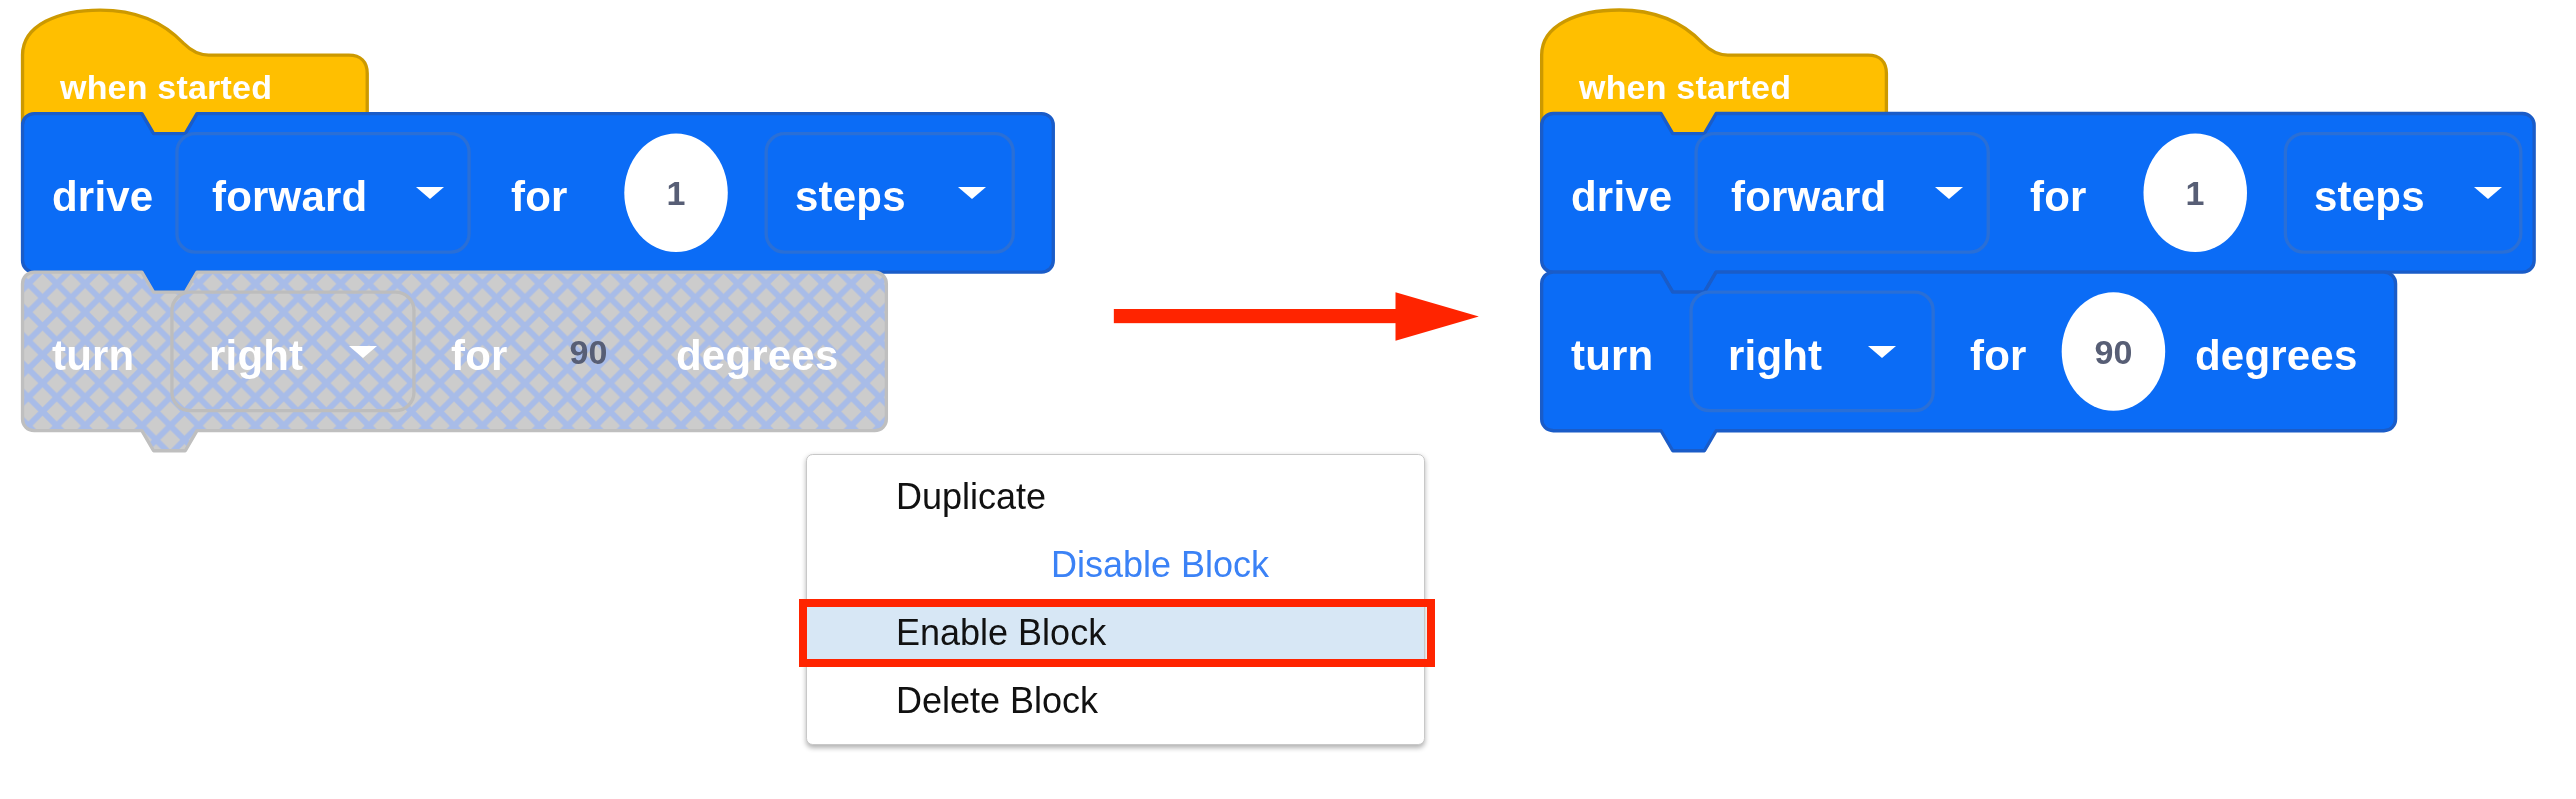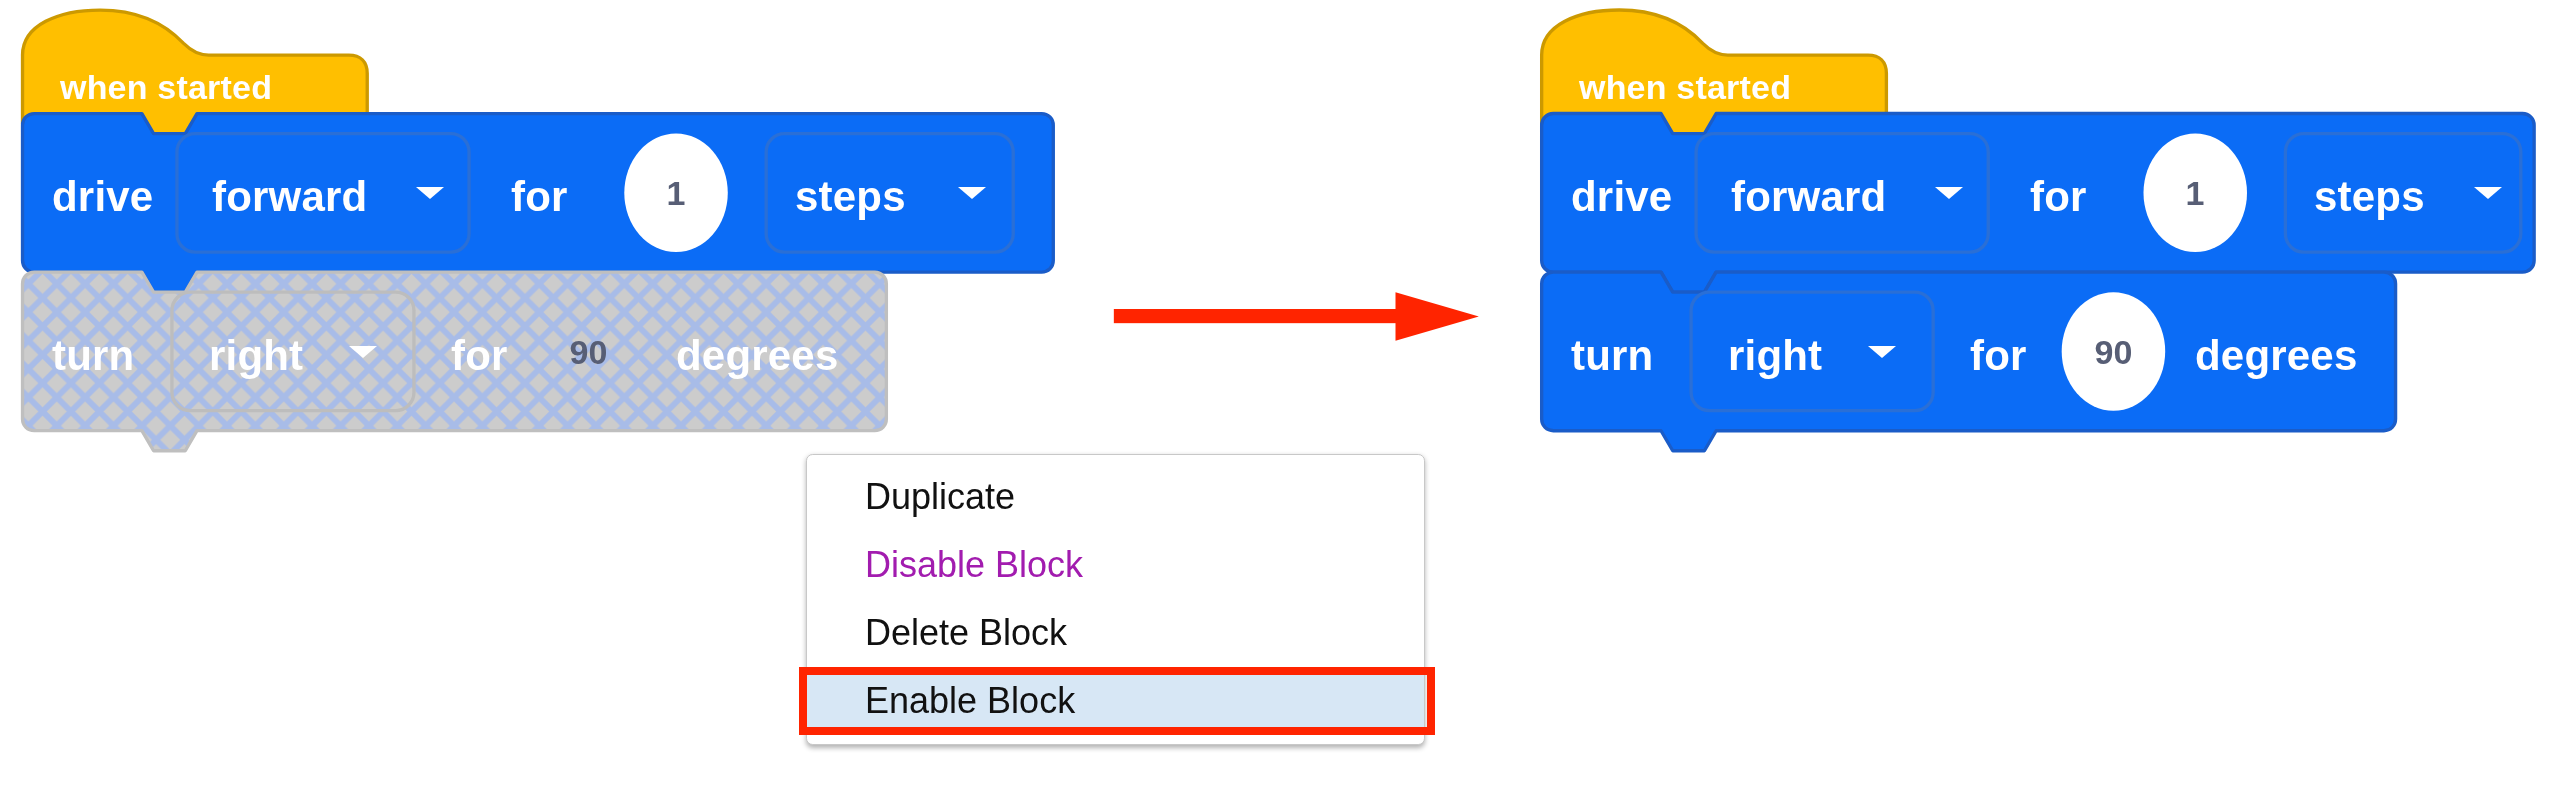--- a/index.html
+++ b/index.html
@@ -91,29 +91,30 @@
     border: 1.7px solid #c8c8c8;
     border-radius: 6.7px;
     box-shadow: 0 2.5px 5.8px rgba(0,0,0,0.30);
     padding: 8.3px 0 8.3px 0;
     box-sizing: border-box;
   }
   .menu-item {
     position: relative;
     height: 68px;
     line-height: 68px;
-    padding-left: 58px;
+    padding-left: 89px;
     font-family: "Liberation Sans", sans-serif;
     font-size: 36px;
     color: #111111;
     white-space: nowrap;
     box-sizing: border-box;
   }
   .menu-item.disabled {
-    color: #a21caf;
+    color: #3b82f6;
+    text-align: center;
   }
   .menu-item.highlighted {
     background: #d7e7f5;
   }
   #menu-highlight-ring {
     position: absolute;
     left: -8.3px;
     top: 0px;
     width: 636px;
     height: 68px;
@@ -331,25 +332,25 @@
   <div id="context-menu">
 
     <div class="menu-item">
       <span>Duplicate</span>
     </div>
 
     <div class="menu-item disabled">
       <span>Disable Block</span>
     </div>
 
-    <div class="menu-item">
-      <span>Delete Block</span>
-    </div>
-
     <div class="menu-item highlighted">
       <span>Enable Block</span>
       <span id="menu-highlight-ring"></span>
     </div>
 
+    <div class="menu-item">
+      <span>Delete Block</span>
+    </div>
+
   </div>
 
 </div>
 
 
 </body></html>

